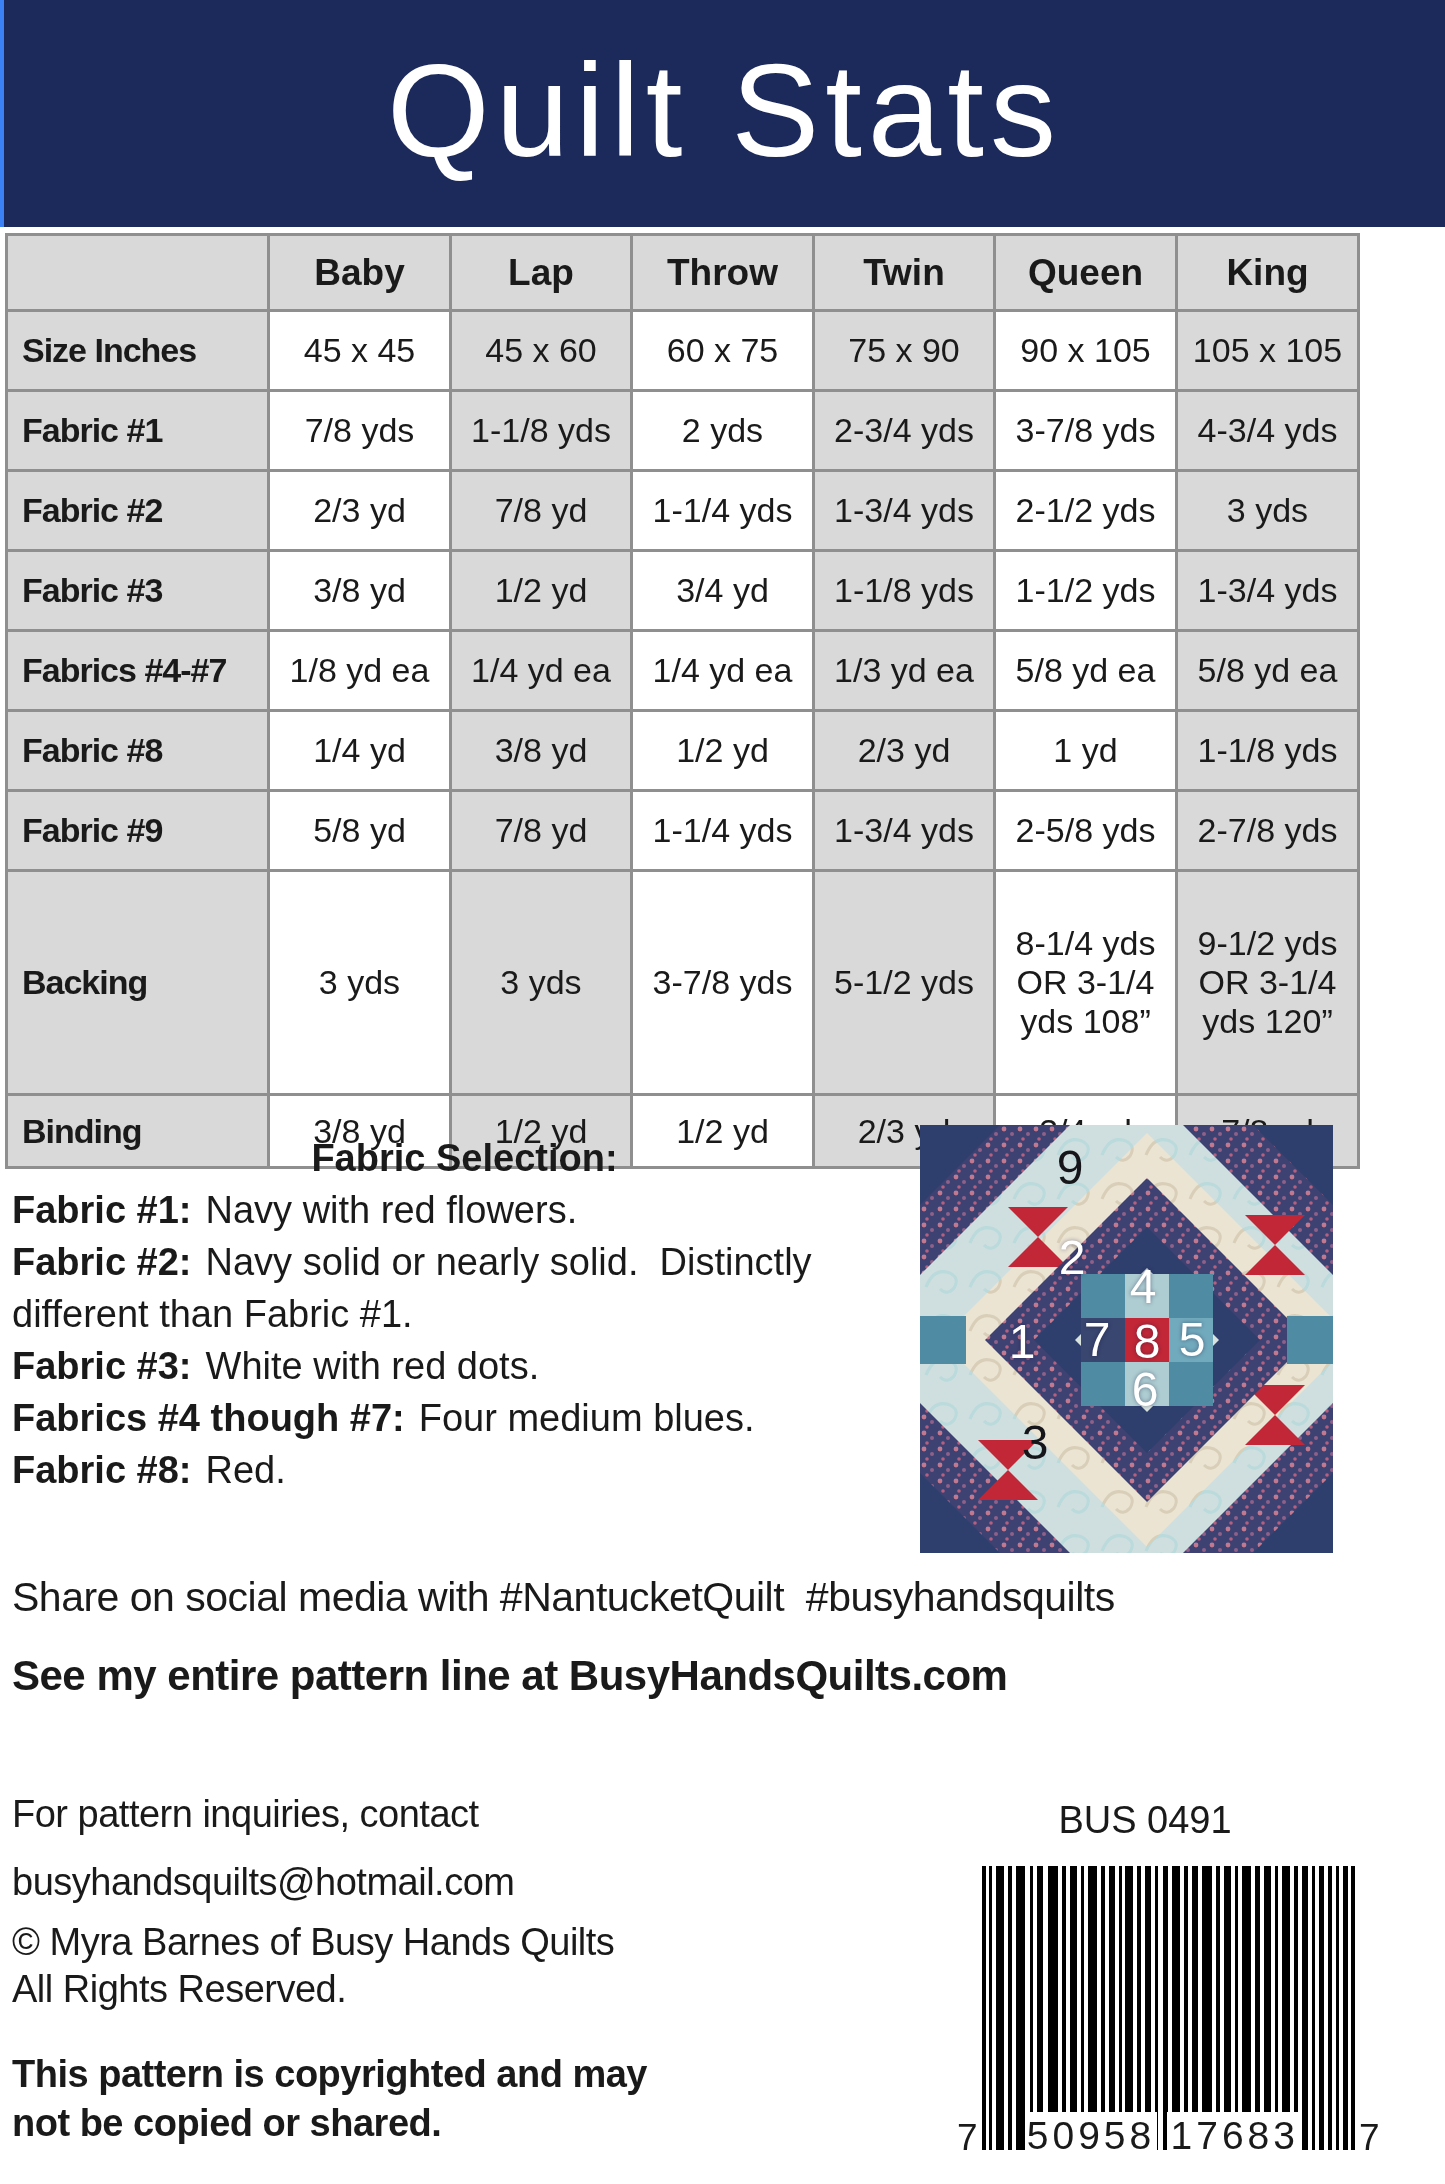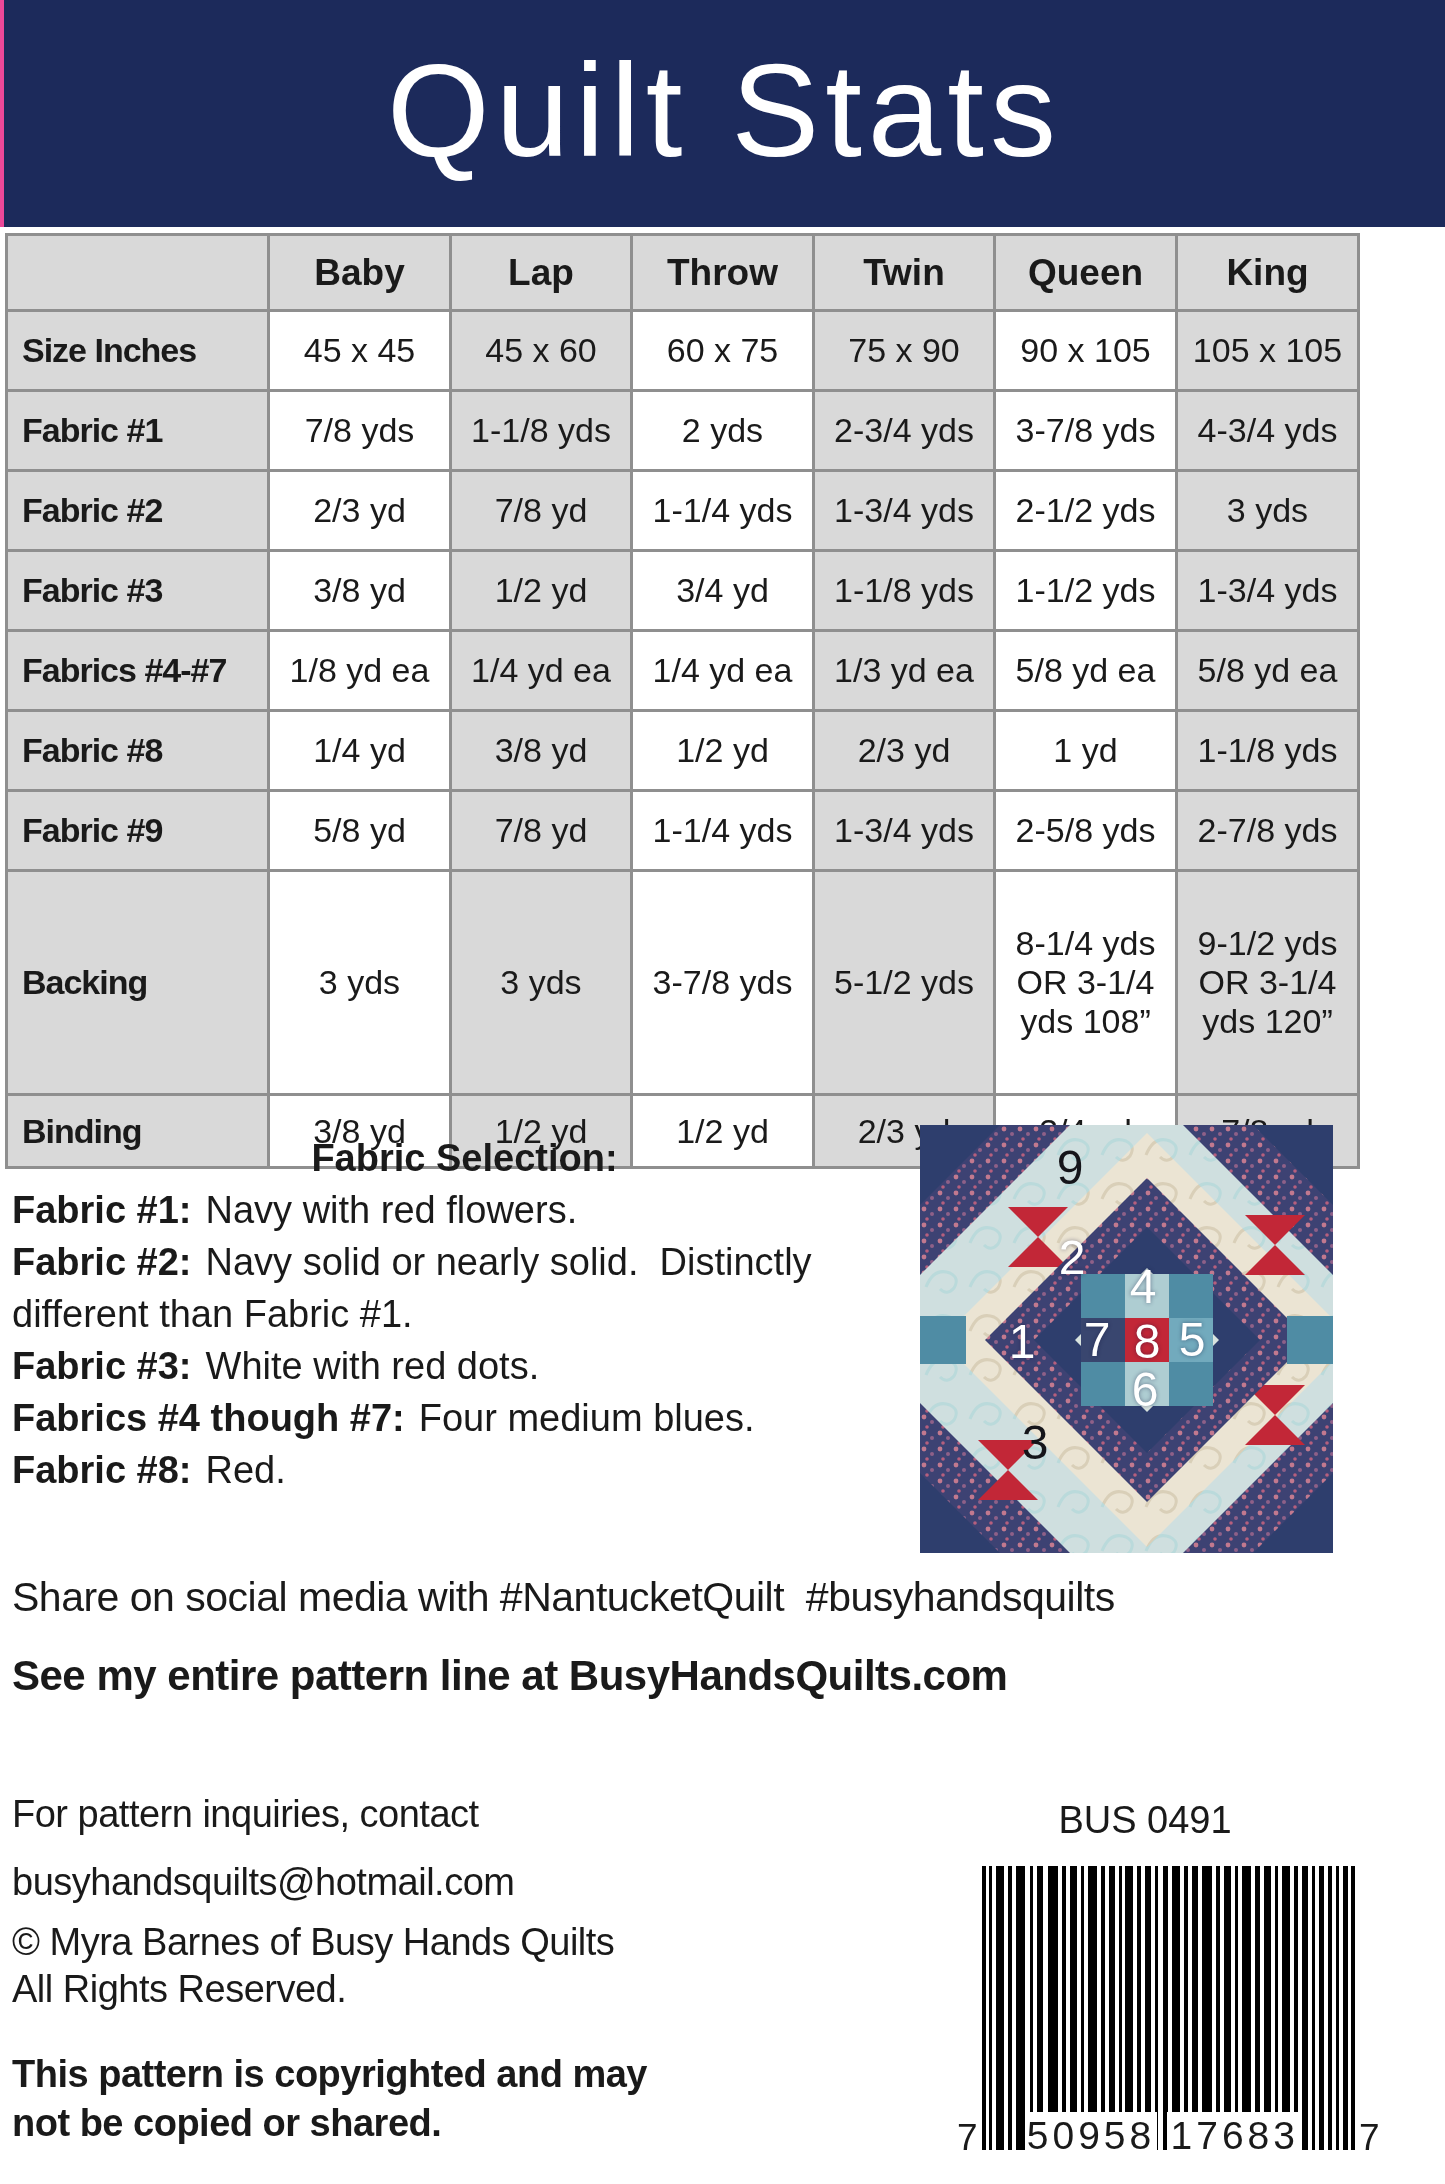--- a/index.html
+++ b/index.html
@@ -5,21 +5,21 @@
   html,body{margin:0;padding:0;}
   body{
     width:1445px;height:2184px;position:relative;background:#ffffff;
     font-family:"Liberation Sans",sans-serif;color:#1a1a1a;overflow:hidden;
   }
   .page{position:absolute;inset:0;}
 
   
   .banner{
     position:absolute;left:0;top:0;width:1445px;height:227px;
-    background:#1c2a5b;border-left:4px solid #ec4899;box-sizing:border-box;
+    background:#1c2a5b;border-left:4px solid #3b82f6;box-sizing:border-box;
   }
   .banner h1{
     margin:0;height:227px;line-height:222px;text-align:center;
     font-size:132px;font-weight:400;letter-spacing:6px;color:#ffffff;
     font-family:"Liberation Sans",sans-serif;
   }
 
   
   table.stats{
     position:absolute;left:5px;top:233px;width:1352px;

